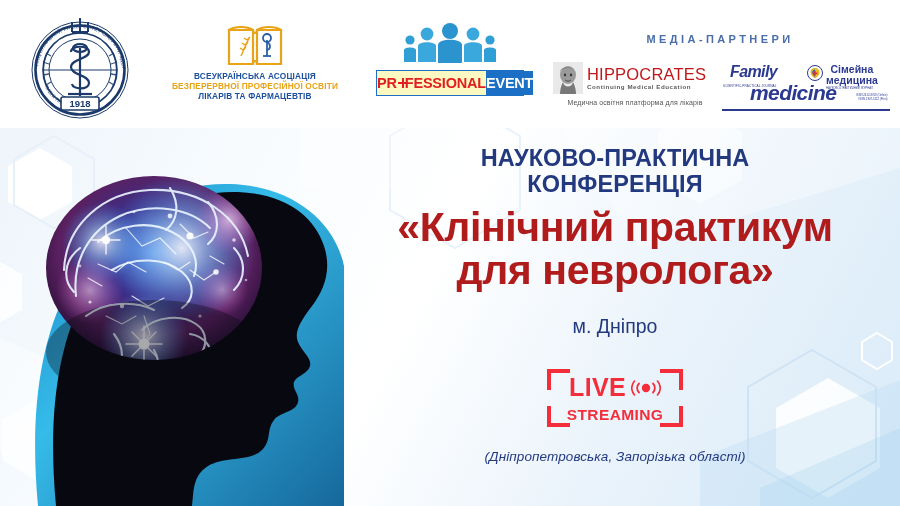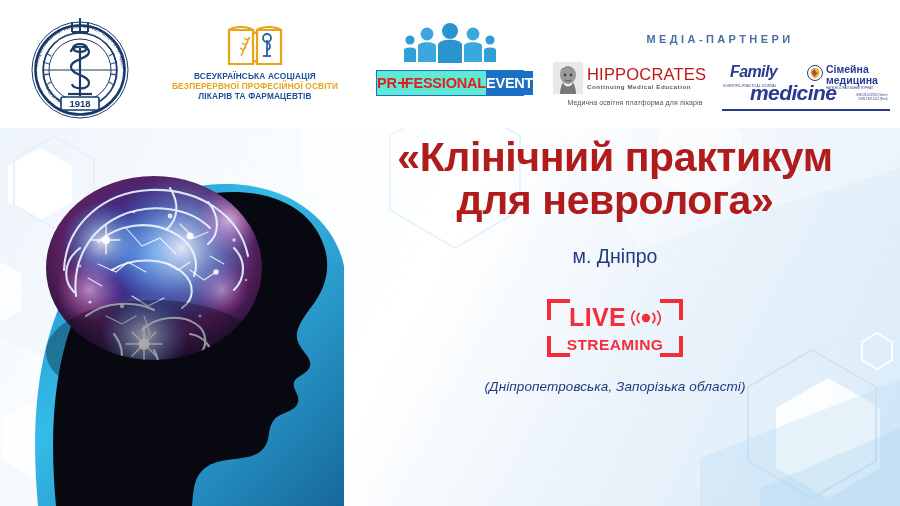--- a/index.html
+++ b/index.html
@@ -35,21 +35,21 @@
   .assoc-l3{color:#1b4f9c;}
 
   
   .pe-wrap{position:absolute;left:370px;top:22px;width:160px;height:96px;}
   .pe-people{display:block;margin:0 auto;width:100px;height:42px;}
   .pe-box{
     margin:6px auto 0;width:148px;height:26px;
     border:1px solid #1b6fc4;display:flex;box-sizing:border-box;
   }
   .pe-prof{
-    flex:0 0 95px;background:#5eead4;color:#e02020;
+    flex:0 0 95px;background:#fef9c3;color:#e02020;
     font-weight:bold;font-size:14.5px;letter-spacing:-.2px;
     display:flex;align-items:center;justify-content:center;
     position:relative;box-sizing:border-box;
   }
   .pe-cross{
     position:absolute;left:21px;top:50%;transform:translateY(-50%);
     width:10px;height:10px;
   }
   .pe-cross:before,.pe-cross:after{
     content:"";position:absolute;background:#e02020;
@@ -98,21 +98,21 @@
     letter-spacing:-.6px;line-height:1;
   }
   .fam-tiny1{
     position:absolute;left:1px;top:20px;color:#2b3990;
     font-size:3.1px;letter-spacing:.1px;white-space:nowrap;
   }
   .fam-badge{position:absolute;left:85px;top:1px;width:16px;height:16px;}
   .fam-ua{
     position:absolute;left:104px;top:0px;color:#2b3990;
     font-weight:bold;font-size:10.5px;line-height:1.02;
-    text-align:left;white-space:nowrap;
+    text-align:center;white-space:nowrap;
   }
   .fam-tiny2{
     position:absolute;left:104px;top:22px;color:#2b3990;
     font-size:2.8px;letter-spacing:.05px;white-space:nowrap;
   }
   .fam-tiny3{
     position:absolute;left:134px;top:30px;color:#2b3990;
     font-size:2.8px;line-height:1.35;white-space:nowrap;text-align:right;
   }
   .fam-rule{
@@ -463,20 +463,24 @@
           <span>ISSN 2412-8708 (Online)</span><br>
           <span>ISSN 2307-5112 (Print)</span>
         </div>
       </div>
       <div class="fam-rule"></div>
     </div>
   </div>
 
   <div class="content">
 
+    <div class="kicker">
+      <div>НАУКОВО-ПРАКТИЧНА</div>
+      <div>КОНФЕРЕНЦІЯ</div>
+    </div>
 
     <div class="maintitle">
       <div>«Клінічний практикум</div>
       <div>для невролога»</div>
     </div>
 
     <div class="place">
       <div>м. Дніпро</div>
     </div>
 

